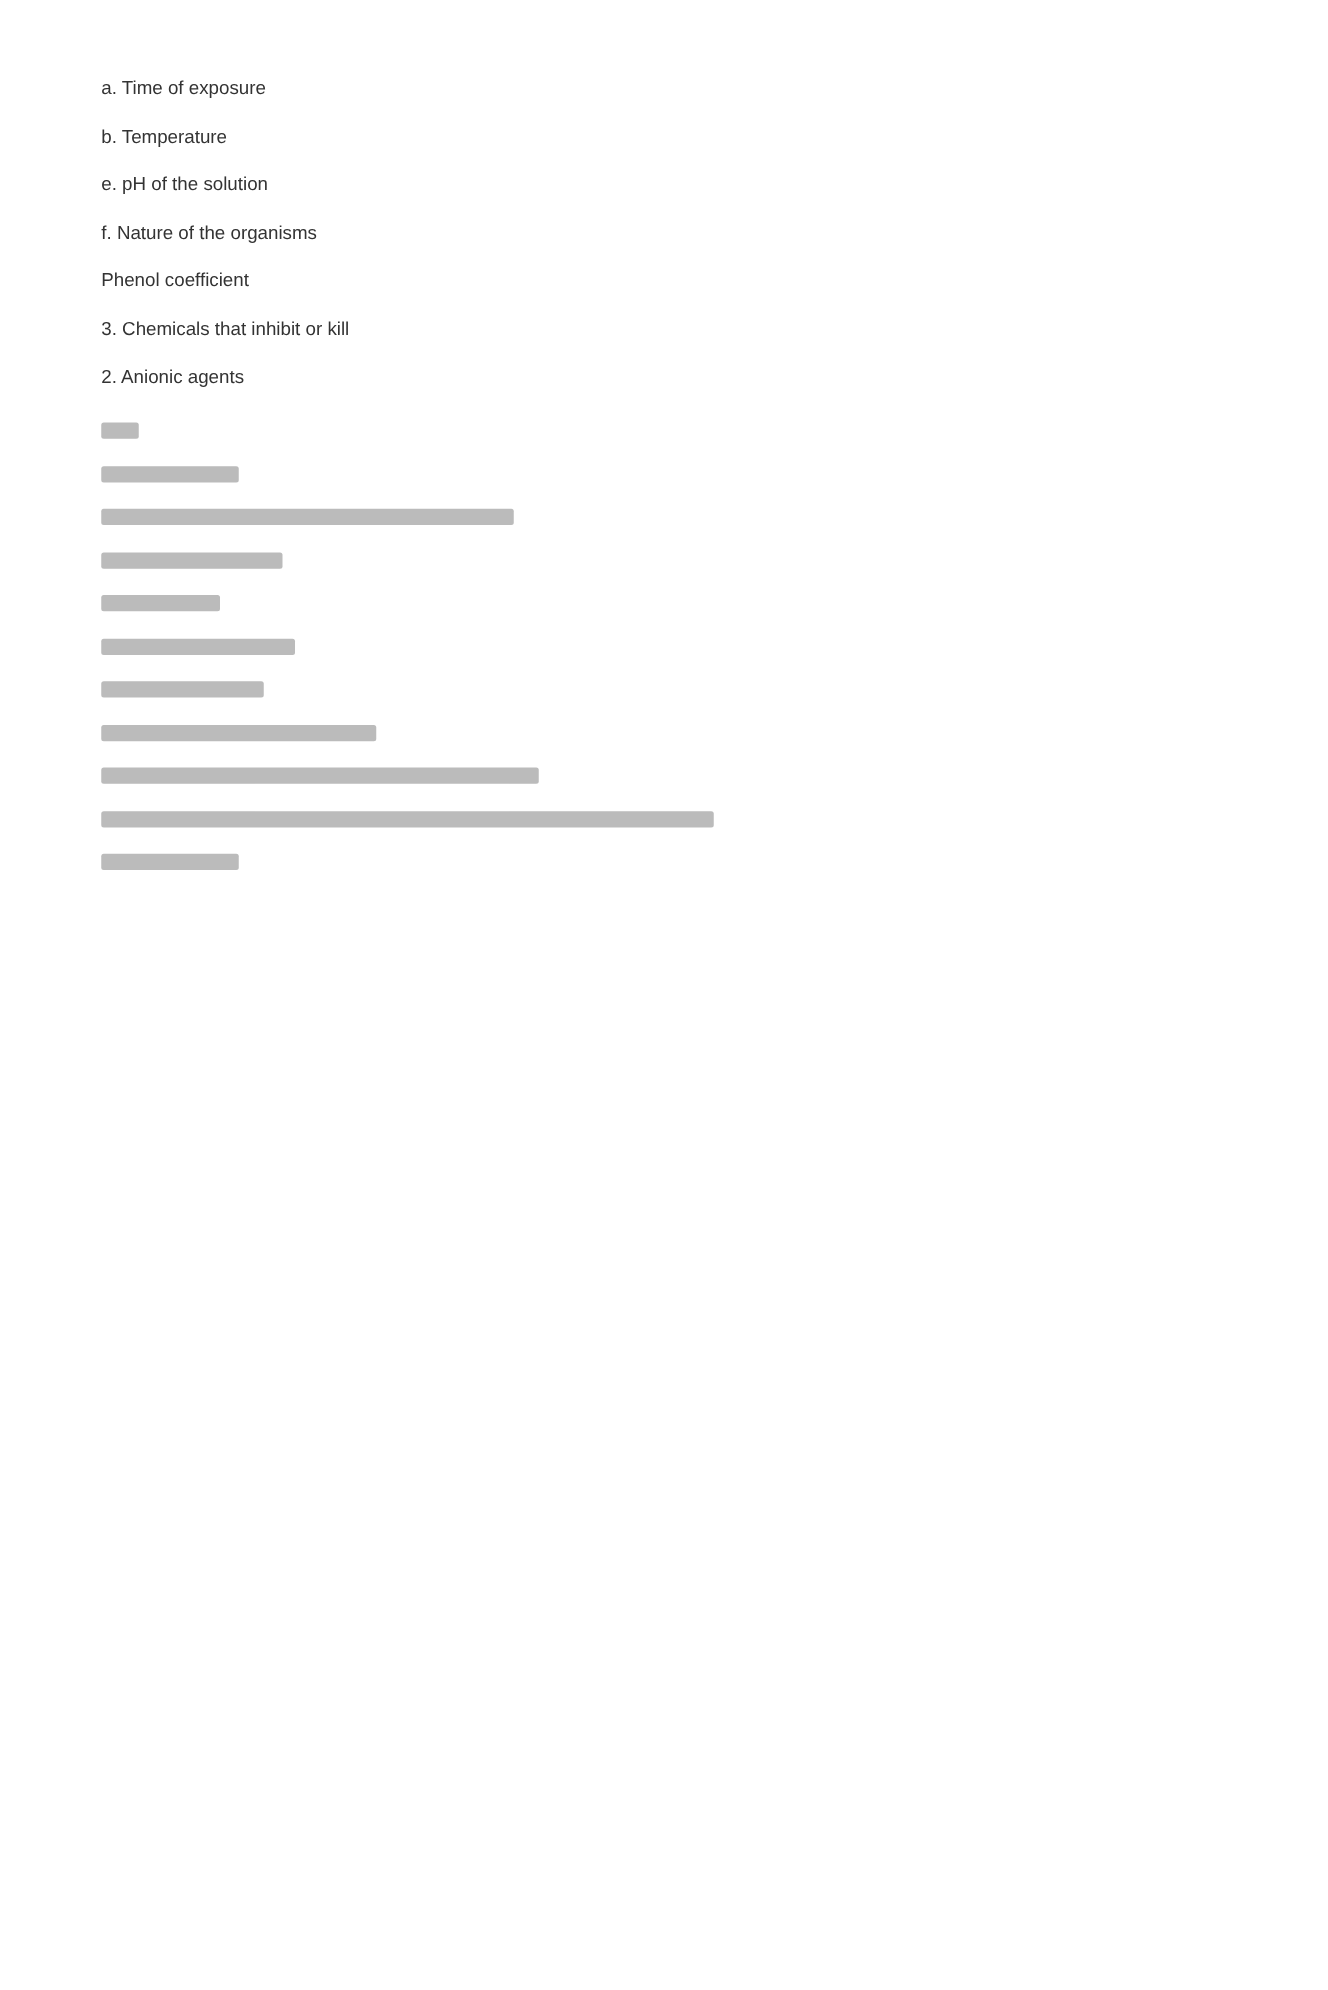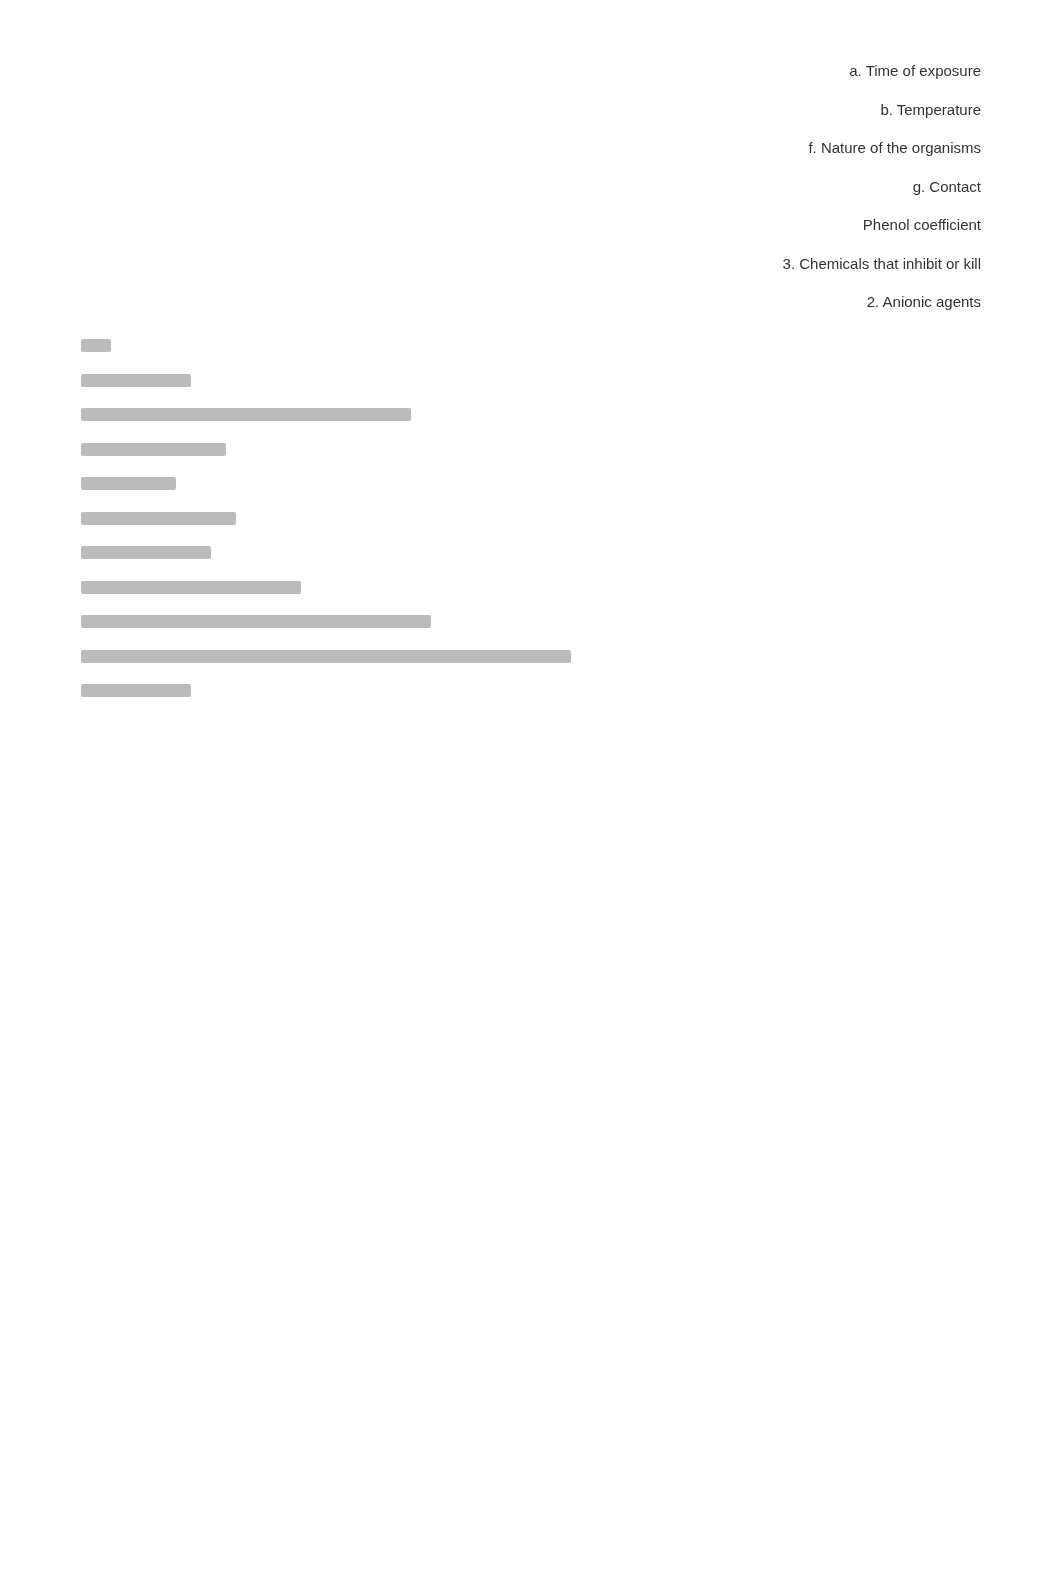--- a/index.html
+++ b/index.html
@@ -19,21 +19,20 @@
     }
 
     .content-area {
       max-width: 900px;
       margin: 0 auto;
     }
 
     .line-item {
       margin-bottom: 16px;
       line-height: 1.5;
-      text-align: right;
     }
 
     .blurred-line {
       margin-bottom: 12px;
       line-height: 1.5;
     }
 
     .blurred-short {
       display: inline-block;
       width: 40px;
@@ -69,28 +68,28 @@
   <div class="line-item">
     <span>a. Time of exposure</span>
   </div>
 
   <div class="line-item">
     <span>b. Temperature</span>
   </div>
 
 
 
+  <div class="line-item">
+    <span>e. pH of the solution</span>
+  </div>
 
   <div class="line-item">
     <span>f. Nature of the organisms</span>
   </div>
 
-  <div class="line-item">
-    <span>g. Contact</span>
-  </div>
 
 
   <div class="line-item">
     <span>Phenol coefficient</span>
   </div>
 
   <div class="line-item">
     <span>3.  Chemicals that inhibit or kill</span>
   </div>
 

